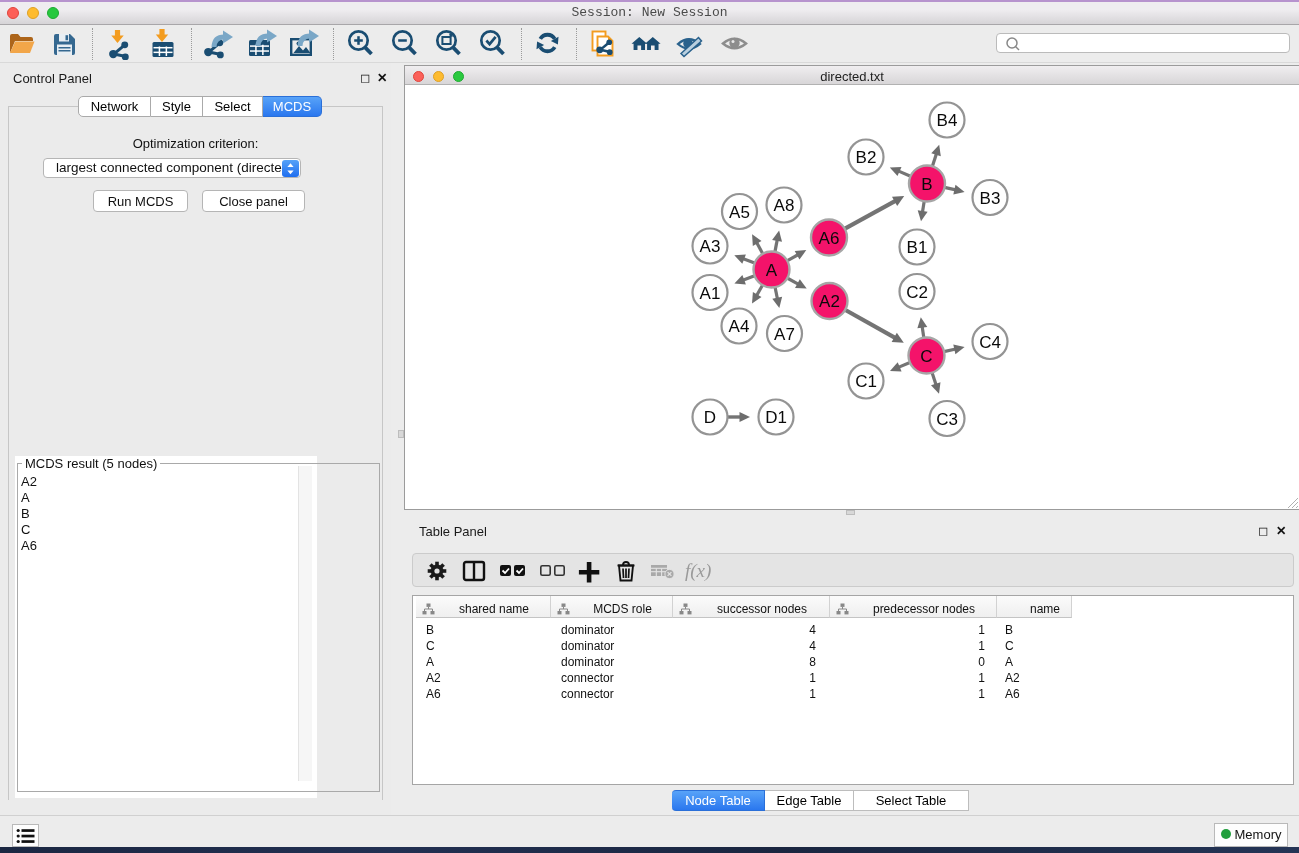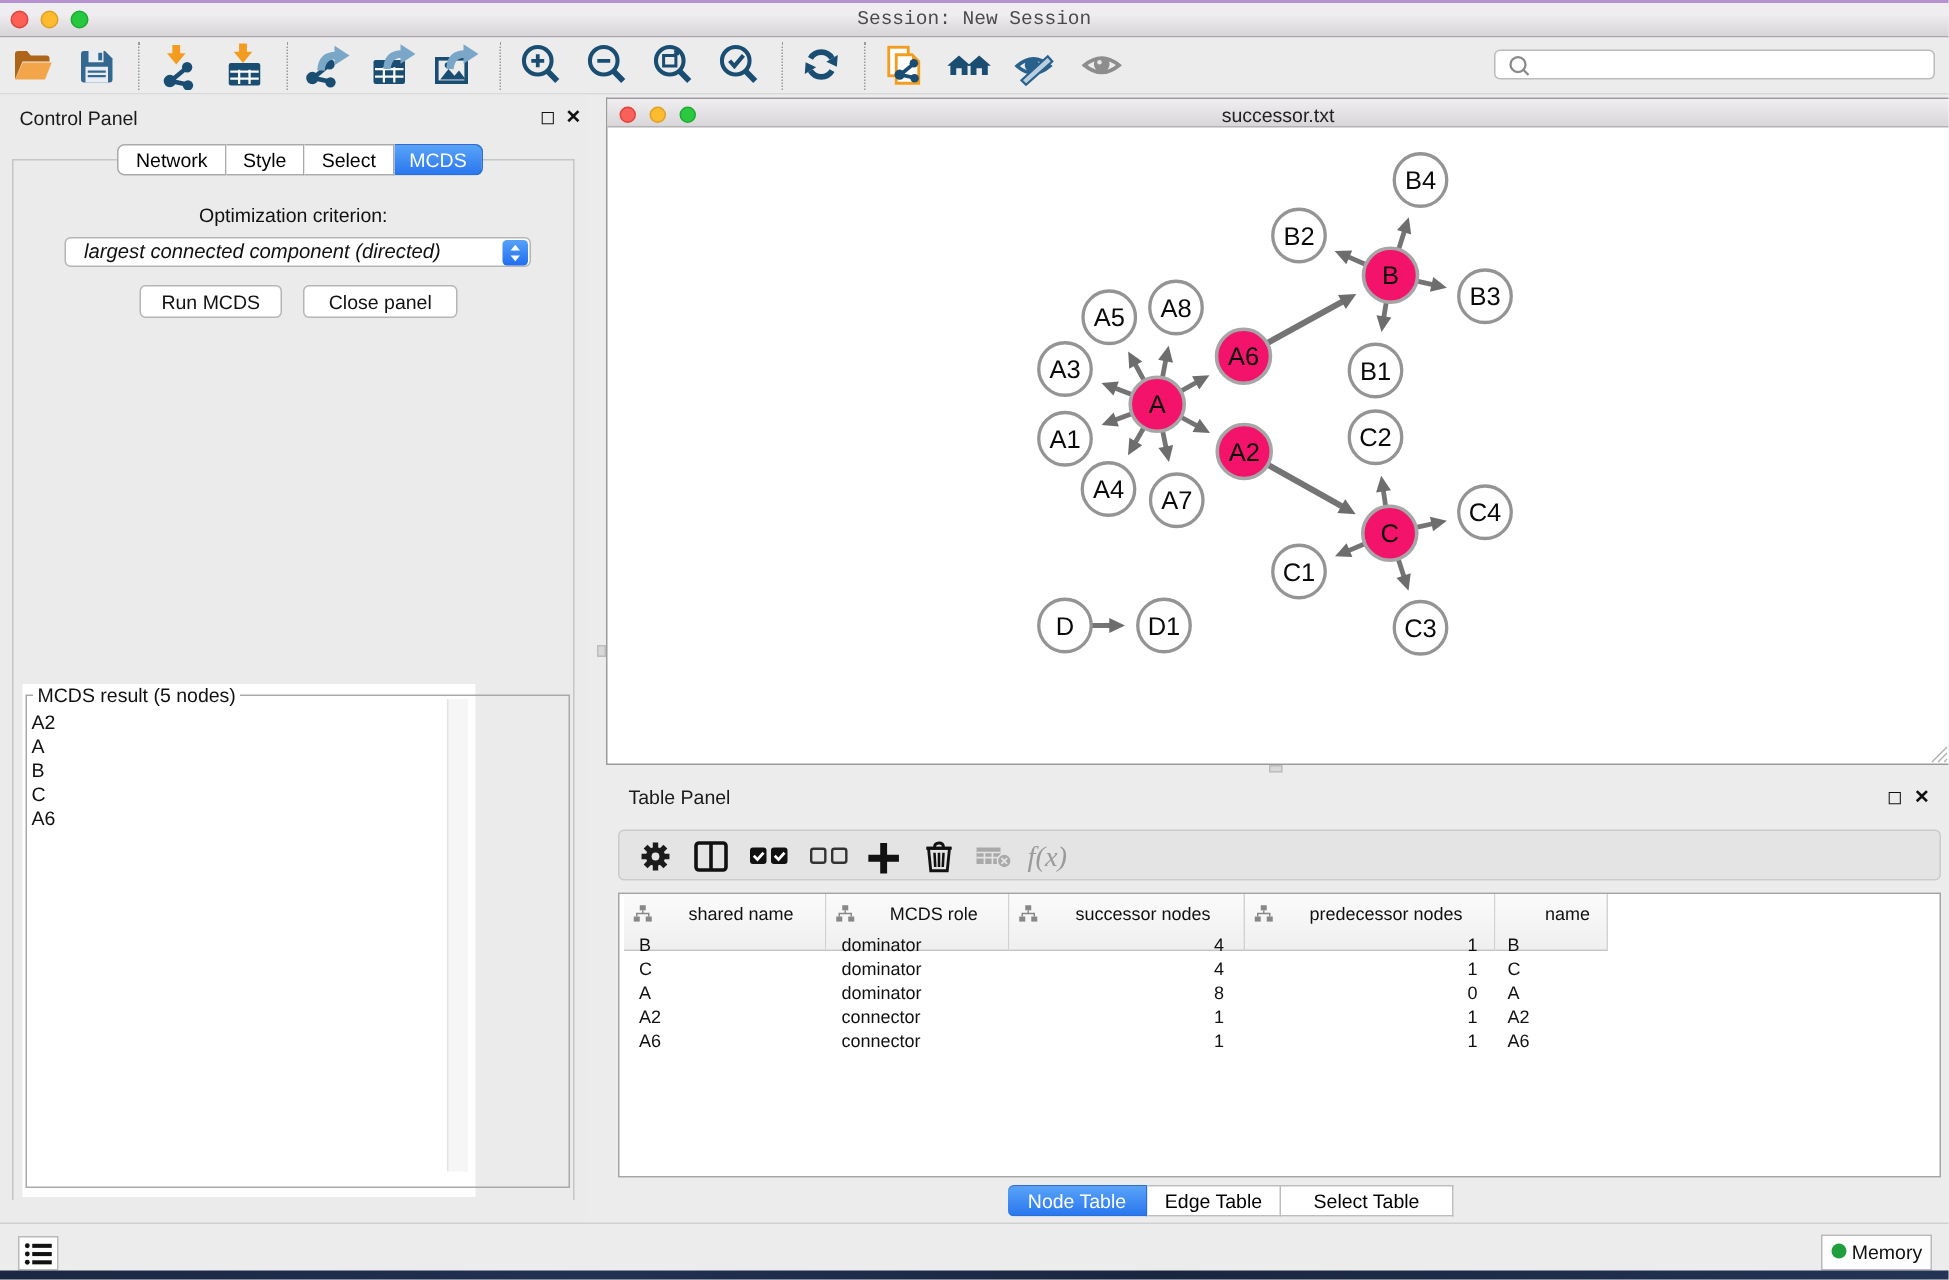--- a/index.html
+++ b/index.html
@@ -25,23 +25,23 @@
   font-size:13px; }
 #cptabs div { background:#fff; border:1px solid #aaa; border-left:none;
   padding-top:2px; height:21px; text-align:center; }
 #cptabs div:first-child { border-left:1px solid #aaa; border-radius:5px 0 0 5px; }
 #cptabs div.sel { background:linear-gradient(#58a3f8,#2a77ef); color:#fff;
   border-color:#2a6fd8; border-radius:0 5px 5px 0; }
 #cpinner { position:absolute; left:8px; top:43px; width:375px; height:694px;
   border:1px solid #c6c6c6; border-bottom:none; background:#ebebeb; }
 #optlabel { position:absolute; left:0; top:73px; width:391px; text-align:center;
   font-size:13px; color:#111; }
-#combo { position:absolute; left:43px; top:95px; width:311px; height:20px;
+#combo { position:absolute; left:43px; top:95px; width:258px; height:20px;
   background:#fff; border:1px solid #b5b5b5; border-radius:4px; font-size:13.5px;
-  color:#111; padding:1px 0 0 12px;font-style:italic; }
+  color:#111; padding:1px 0 0 12px; }
 #combo .step { position:absolute; right:1px; top:0px; width:17px; height:17.5px;
   background:linear-gradient(#56a2f8,#1f6eef); border-radius:3px; margin:0.5px; }
 .btn { position:absolute; top:127px; height:22px; background:#fff;
   border:1px solid #b5b5b5; border-radius:4px; font-size:13px; color:#111;
   text-align:center; padding-top:3px; }
 #mcdsbox { position:absolute; left:15px; top:393px; width:302px; height:342px; background:#fff; }
 #mcdsborder { position:absolute; left:2px; top:7px; width:363px; height:329px;
   border:1px solid #a9a9a9; }
 #mcdslabel { position:absolute; left:7px; top:0px; background:#fff; padding:0 3px;
   font-size:13px; color:#111; }
@@ -56,21 +56,21 @@
 #nettitle .tl { position:absolute; top:4.5px; width:11px; height:11px; border-radius:50%; }
 #nettitletext { position:absolute; top:3px; width:894px; text-align:center; font-size:13px; color:#222; }
 
 #tptitle { position:absolute; left:419px; top:524px; font-size:13px; color:#1a1a1a; }
 #tptools { position:absolute; left:412px; top:553px; width:882px; height:34px;
   background:#e4e4e4; border:1px solid #cbcbcb; border-radius:4px; }
 #tbl { position:absolute; left:412px; top:595px; width:882px; height:190px;
   background:#fff; border:1px solid #a5a5a5; }
 #tblhead { position:absolute; left:0; top:0; height:22px; display:flex; font-size:12px; }
 #tblhead .hc { background:linear-gradient(#fbfbfb,#efefef); border-right:1px solid #d2d2d2;
-  border-bottom:1px solid #c4c4c4; height:38px; position:relative; text-align:center;
+  border-bottom:1px solid #c4c4c4; height:22px; position:relative; text-align:center;
   padding-top:6px; padding-left:22px; color:#111; }
 .row { position:absolute; font-size:12px; color:#111; }
 
 #btabs { position:absolute; left:672px; top:790px; height:21px; display:flex; font-size:13px; }
 #btabs div { background:#fff; border:1px solid #bdbdbd; border-left:none;
   padding-top:2px; text-align:center; }
 #btabs div.sel { background:linear-gradient(#58a3f8,#2a77ef); color:#fff; border-color:#2a6fd8;
   border-radius:4px 0 0 4px; }
 #btabs div:last-child { border-radius:0 4px 4px 0;margin-top:28px; }
 #statusbar { position:absolute; left:0; top:815px; width:1299px; height:43px;
@@ -242,21 +242,21 @@
     <div id="mcdsborder"></div>
     <div id="mcdslabel">MCDS result (5 nodes)</div>
     <div id="mcdslist">A2<br>A<br>B<br>C<br>A6</div>
   </div>
 </div>
 <div id="netwin">
   <div id="nettitle">
     <div class="tl" style="left:8px;background:#fb615a;border:0.5px solid #e0443c;"></div>
     <div class="tl" style="left:28px;background:#fdbb30;border:0.5px solid #dfa024;"></div>
     <div class="tl" style="left:48px;background:#2bc93f;border:0.5px solid #1eaa32;"></div>
-    <div id="nettitletext">successor.txt</div>
+    <div id="nettitletext">directed.txt</div>
   </div>
 </div>
 <svg id="graph" width="894" height="424" style="position:absolute;left:405px;top:85px">
     <line x1="358.4" y1="169.9" x2="351.4" y2="157.1" stroke="#747474" stroke-width="3.2"></line>
     <polygon points="347.1,149.3 356.5,156.0 347.8,160.9" fill="#6d6d6d"></polygon>
     <line x1="369.7" y1="168.1" x2="372.3" y2="154.4" stroke="#747474" stroke-width="3.2"></line>
     <polygon points="374.1,145.5 377.0,156.8 367.1,154.9" fill="#6d6d6d"></polygon>
     <line x1="350.9" y1="178.5" x2="337.7" y2="173.5" stroke="#747474" stroke-width="3.2"></line>
     <polygon points="329.3,170.3 340.9,169.4 337.3,178.7" fill="#6d6d6d"></polygon>
     <line x1="350.9" y1="190.3" x2="337.8" y2="195.2" stroke="#747474" stroke-width="3.2"></line>

